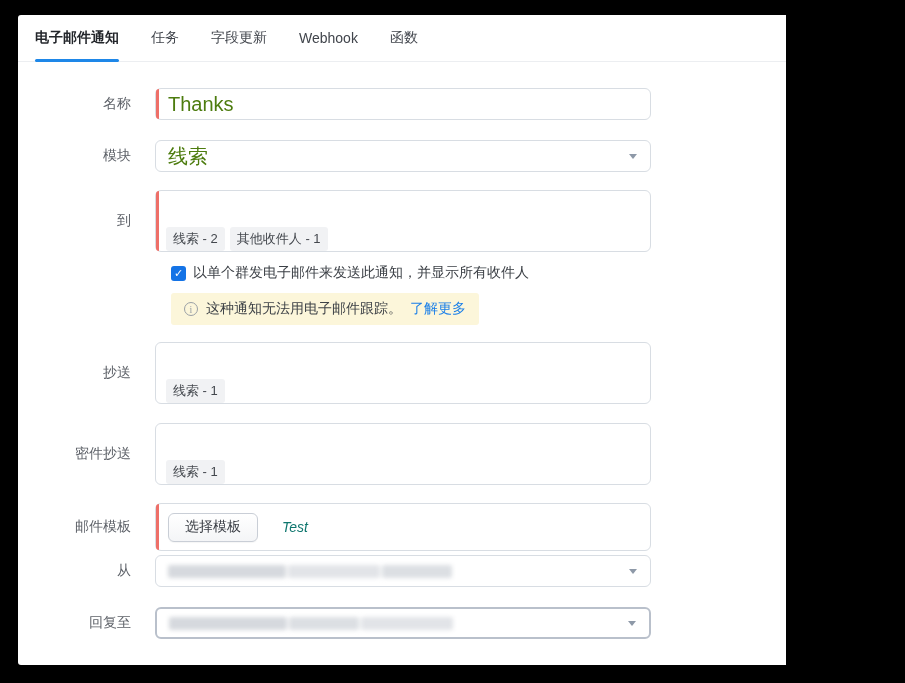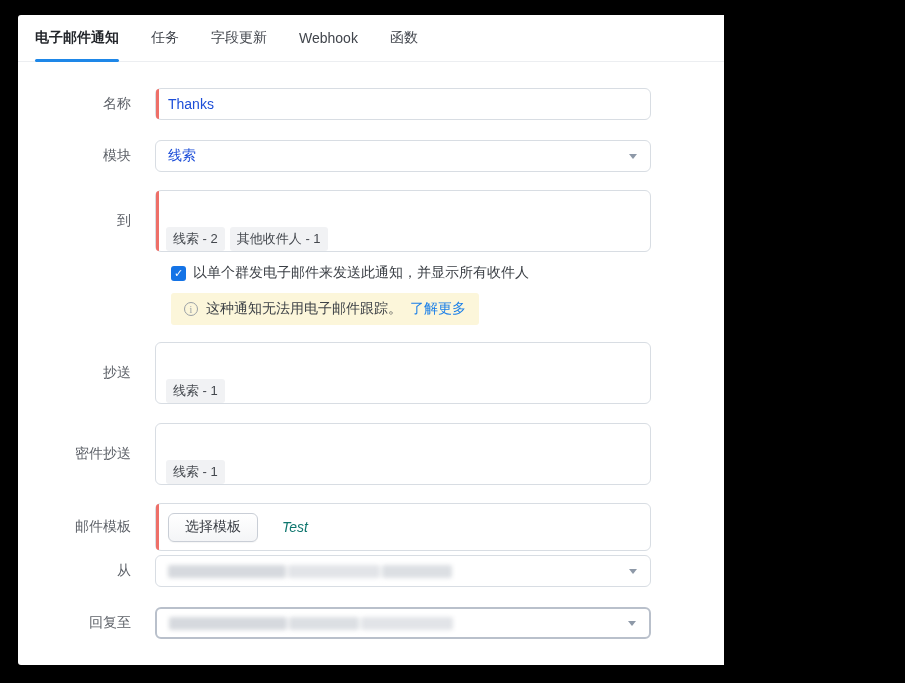--- a/index.html
+++ b/index.html
@@ -1,19 +1,19 @@
 <!DOCTYPE html>
 <html><head>
 <meta charset="utf-8">
 <style>
   * { margin:0; padding:0; box-sizing:border-box; }
   html,body { width:905px; height:683px; }
   body { font-family:"Liberation Sans","DejaVu Sans",sans-serif; background:#000; }
 
-  .screen { position:relative; width:724px; height:683px; background:#000; overflow:hidden; }
+  .screen { position:relative; width:786px; height:683px; background:#000; overflow:hidden; }
   .panel { position:absolute; left:18px; top:15px; width:867px; height:650px;
            background:#fff; border-radius:3px; }
 
   
   .tabbar { display:flex; align-items:stretch; height:47px; padding-left:17px;
             border-bottom:1px solid #eceef1; }
   .tab { position:relative; display:flex; align-items:center; margin-right:32px;
          font-size:14px; color:#41454c; cursor:pointer; white-space:nowrap; }
   .tab.active { color:#23262b; font-weight:bold; }
   .tab.active::after { content:""; position:absolute; left:0; right:0; bottom:-1px;
@@ -22,21 +22,21 @@
   
   .form { padding-top:26px; }
   .row { display:flex; align-items:center; margin-bottom:20px; }
   .row .label { width:137px; padding-right:24px; text-align:right; font-size:14px;
                 color:#5e6269; flex:none; }
   .field { position:relative; width:496px; min-height:32px; border:1px solid #d8dde3;
            border-radius:6px; background:#fff; display:flex; align-items:center;
            padding-left:12px; }
   .field.required::before { content:""; position:absolute; left:0; top:0; bottom:0;
            width:3px; background:#ee6f68; border-radius:5px 0 0 5px; }
-  .field .value { font-size:14px; color:#1d4ed8; }
+  .field .value { font-size:20px; color:#4d7c0f; }
   .caret { position:absolute; right:13px; top:50%; margin-top:-2px; width:0; height:0;
            border-left:4.5px solid transparent; border-right:4.5px solid transparent;
            border-top:5.5px solid #8e99a8; }
   .chips { display:flex; gap:5px; padding-left:0; }
   .field.chips-field { padding-left:10px; }
   .chip { background:#f1f2f4; color:#43474d; font-size:13px; padding:3px 7px;
           border-radius:3px; white-space:nowrap;margin-top:36px; }
 
   
   .check-row { display:flex; align-items:center; margin:0 0 11px 153px; }

